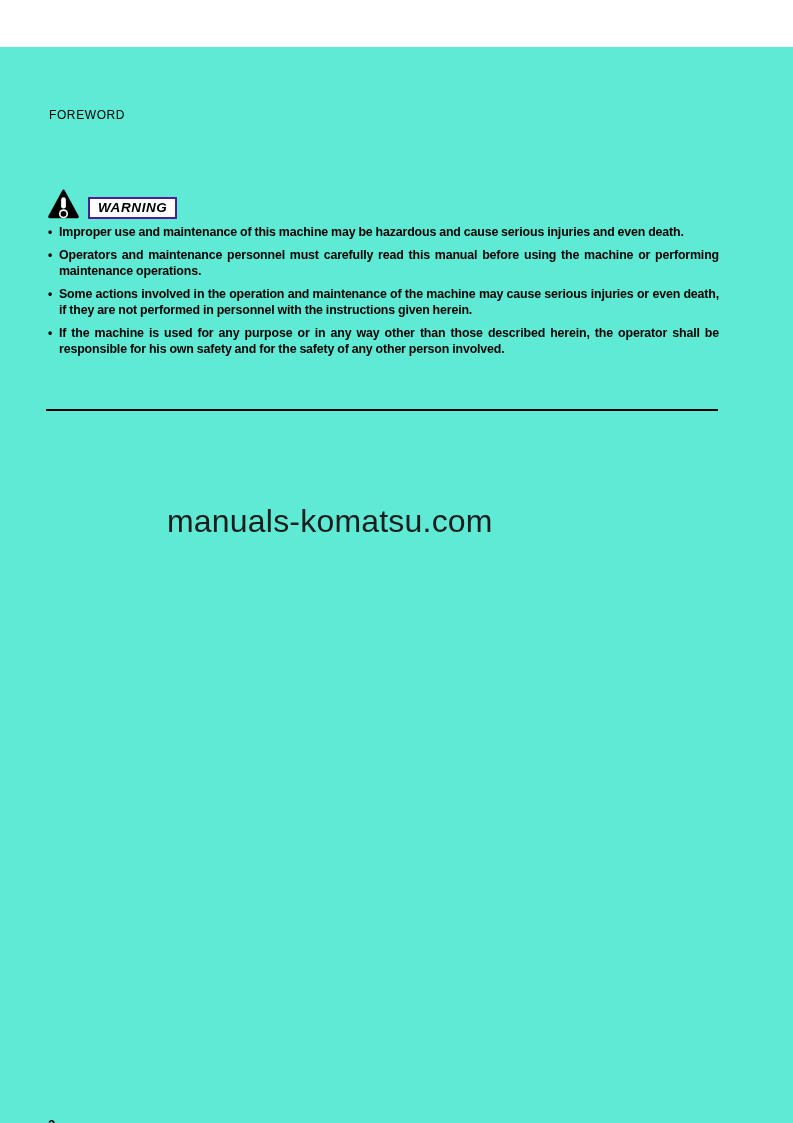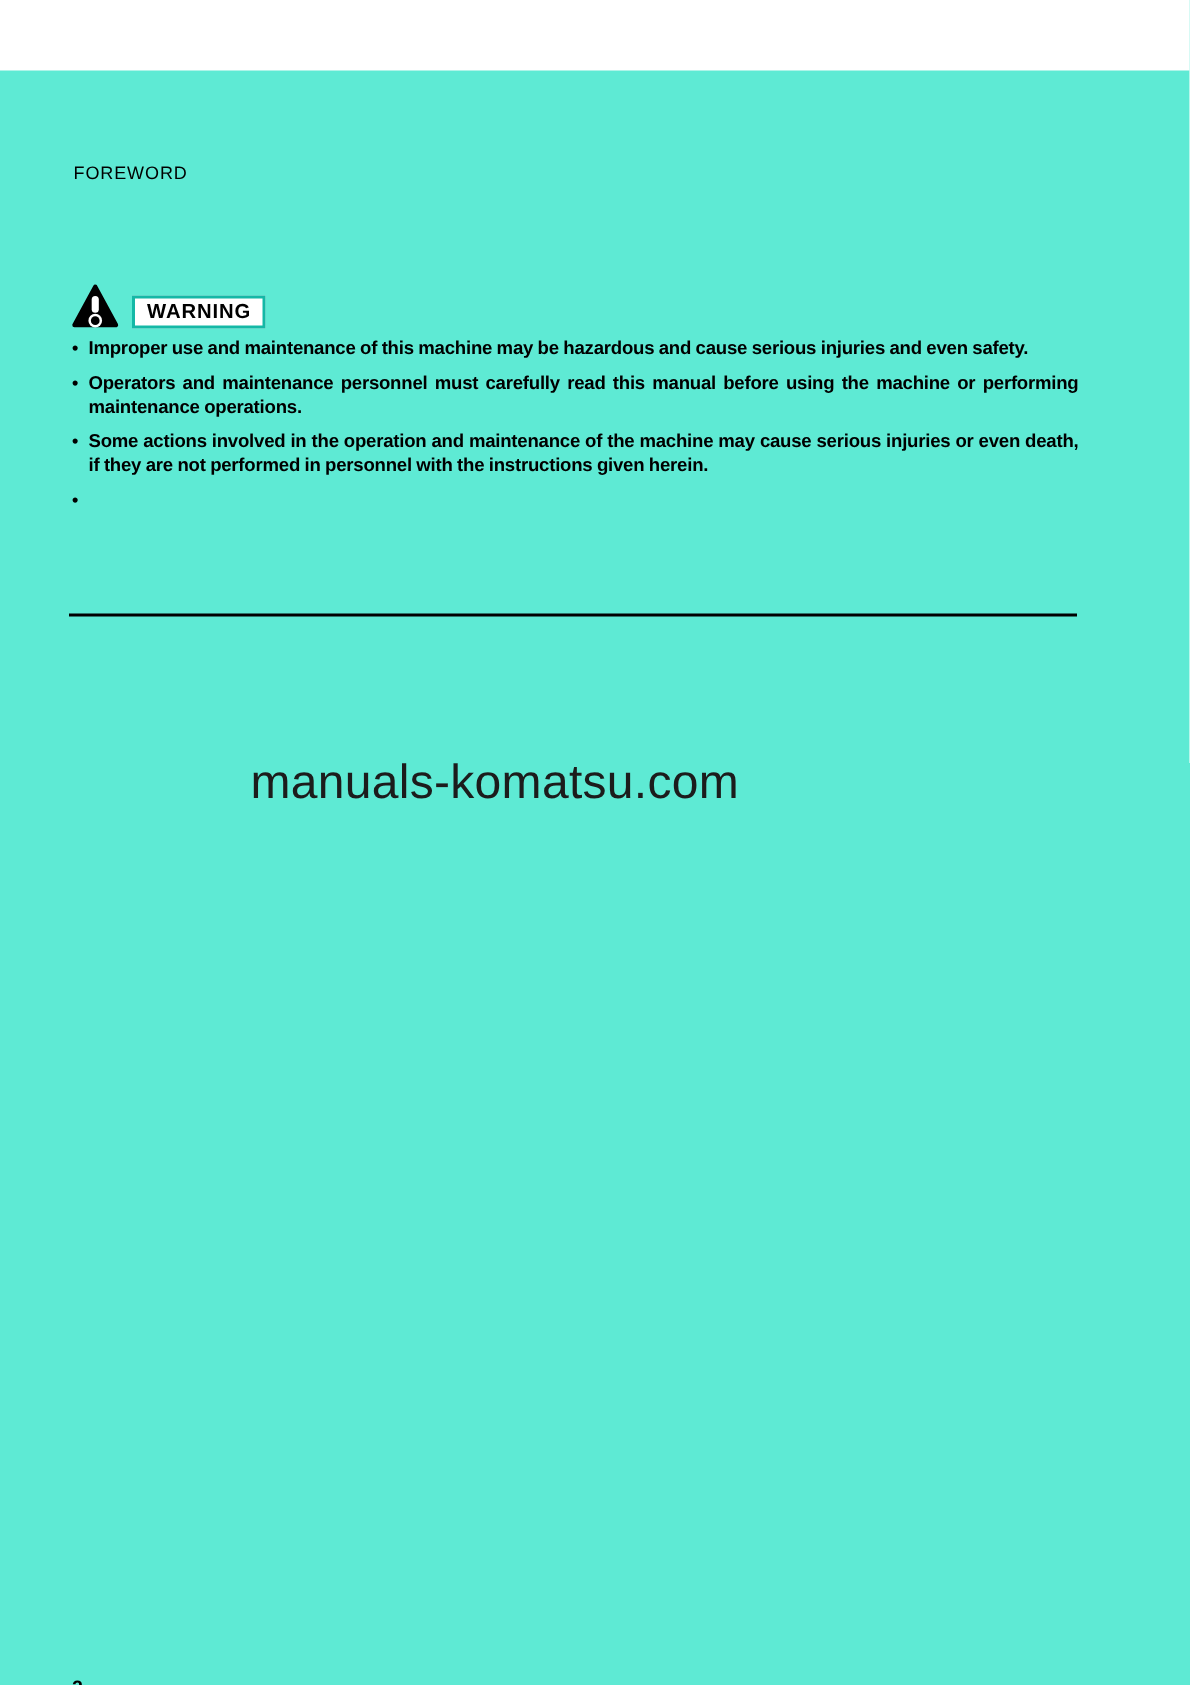--- a/index.html
+++ b/index.html
@@ -33,30 +33,31 @@
     display: flex;
     align-items: flex-end;
     gap: 9px;
   }
   .warning-icon {
     width: 31px;
     height: 31px;
     display: block;
   }
   .warning-label-box {
-    border: 2px solid #14b8a6;
+    border: 2px solid #4c1d95;
     padding: 0 8px 1px 8px;
     height: 17px;
     line-height: 17px;
     font-size: 13.5px;
     font-weight: 700;
     letter-spacing: 0.6px;
     margin-bottom: 1px;
     background: #fff;
     color: #000;
+    font-style: italic;
   }
   .warning-bullets {
     position: absolute;
     left: 48px;
     top: 177px;
     width: 671px;
     list-style: none;
     margin: 0;
     padding: 0;
     font-size: 12.4px;
@@ -122,32 +123,33 @@
         <circle cx="16" cy="25.6" r="4.7" fill="#fff"></circle>
         <circle cx="16" cy="25.6" r="3" fill="#000"></circle>
       </svg>
     </span>
     <div class="warning-label-box">WARNING</div>
   </div>
 
   <ul class="warning-bullets">
     <li>
       <span class="bullet-marker">•</span>
-      <p>Improper use and maintenance of this machine may be hazardous and cause serious injuries and even safety.</p>
+      <p>Improper use and maintenance of this machine may be hazardous and cause serious injuries and even death.</p>
     </li>
     <li>
       <span class="bullet-marker">•</span>
       <p>Operators and maintenance personnel must carefully read this manual before using the machine or performing maintenance operations.</p>
     </li>
     <li>
       <span class="bullet-marker">•</span>
       <p>Some actions involved in the operation and maintenance of the machine may cause serious injuries or even death, if they are not performed in personnel with the instructions given herein.</p>
     </li>
     <li>
       <span class="bullet-marker">•</span>
+      <p>If the machine is used for any purpose or in any way other than those described herein, the operator shall be responsible for his own safety and for the safety of any other person involved.</p>
     </li>
   </ul>
 
   <div class="bottom-rule"></div>
 
   <div class="watermark">manuals-komatsu.com</div>
 
   <div class="page-number">2</div>
 
 </div>

